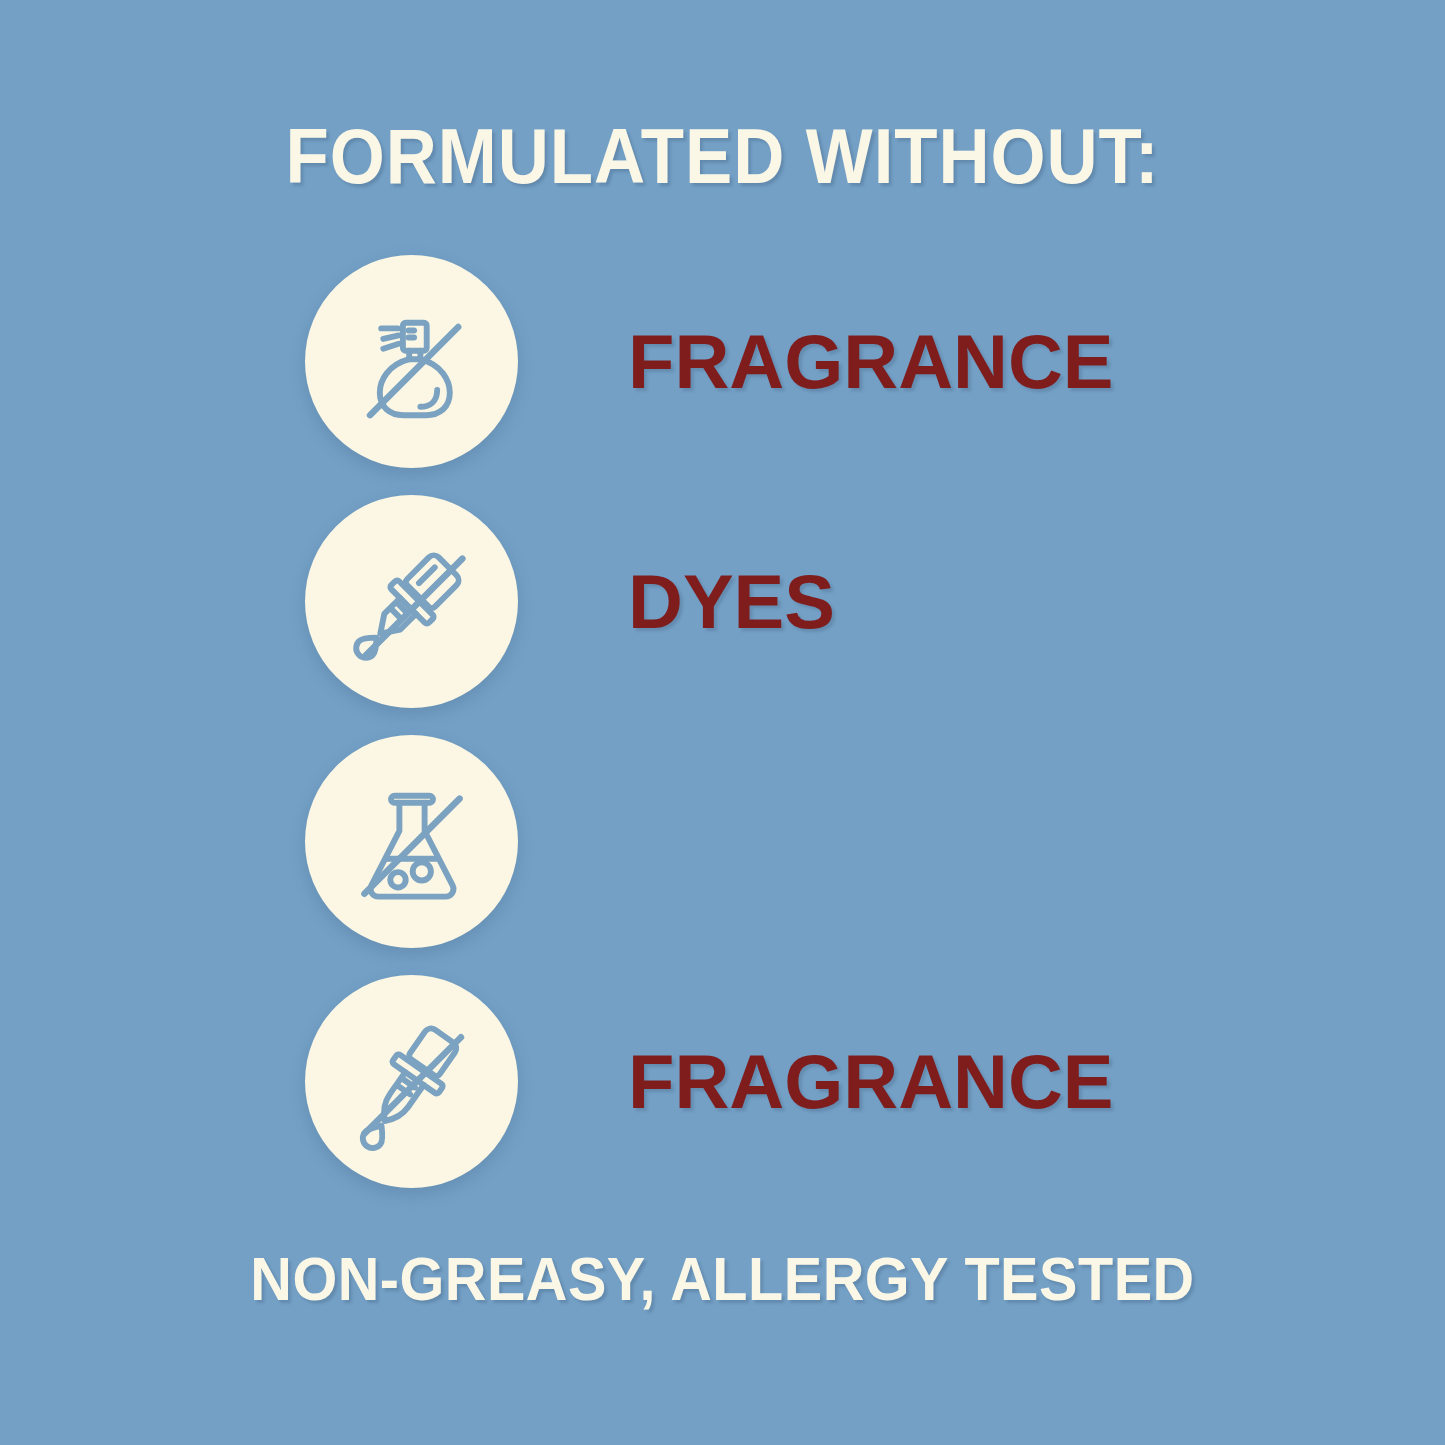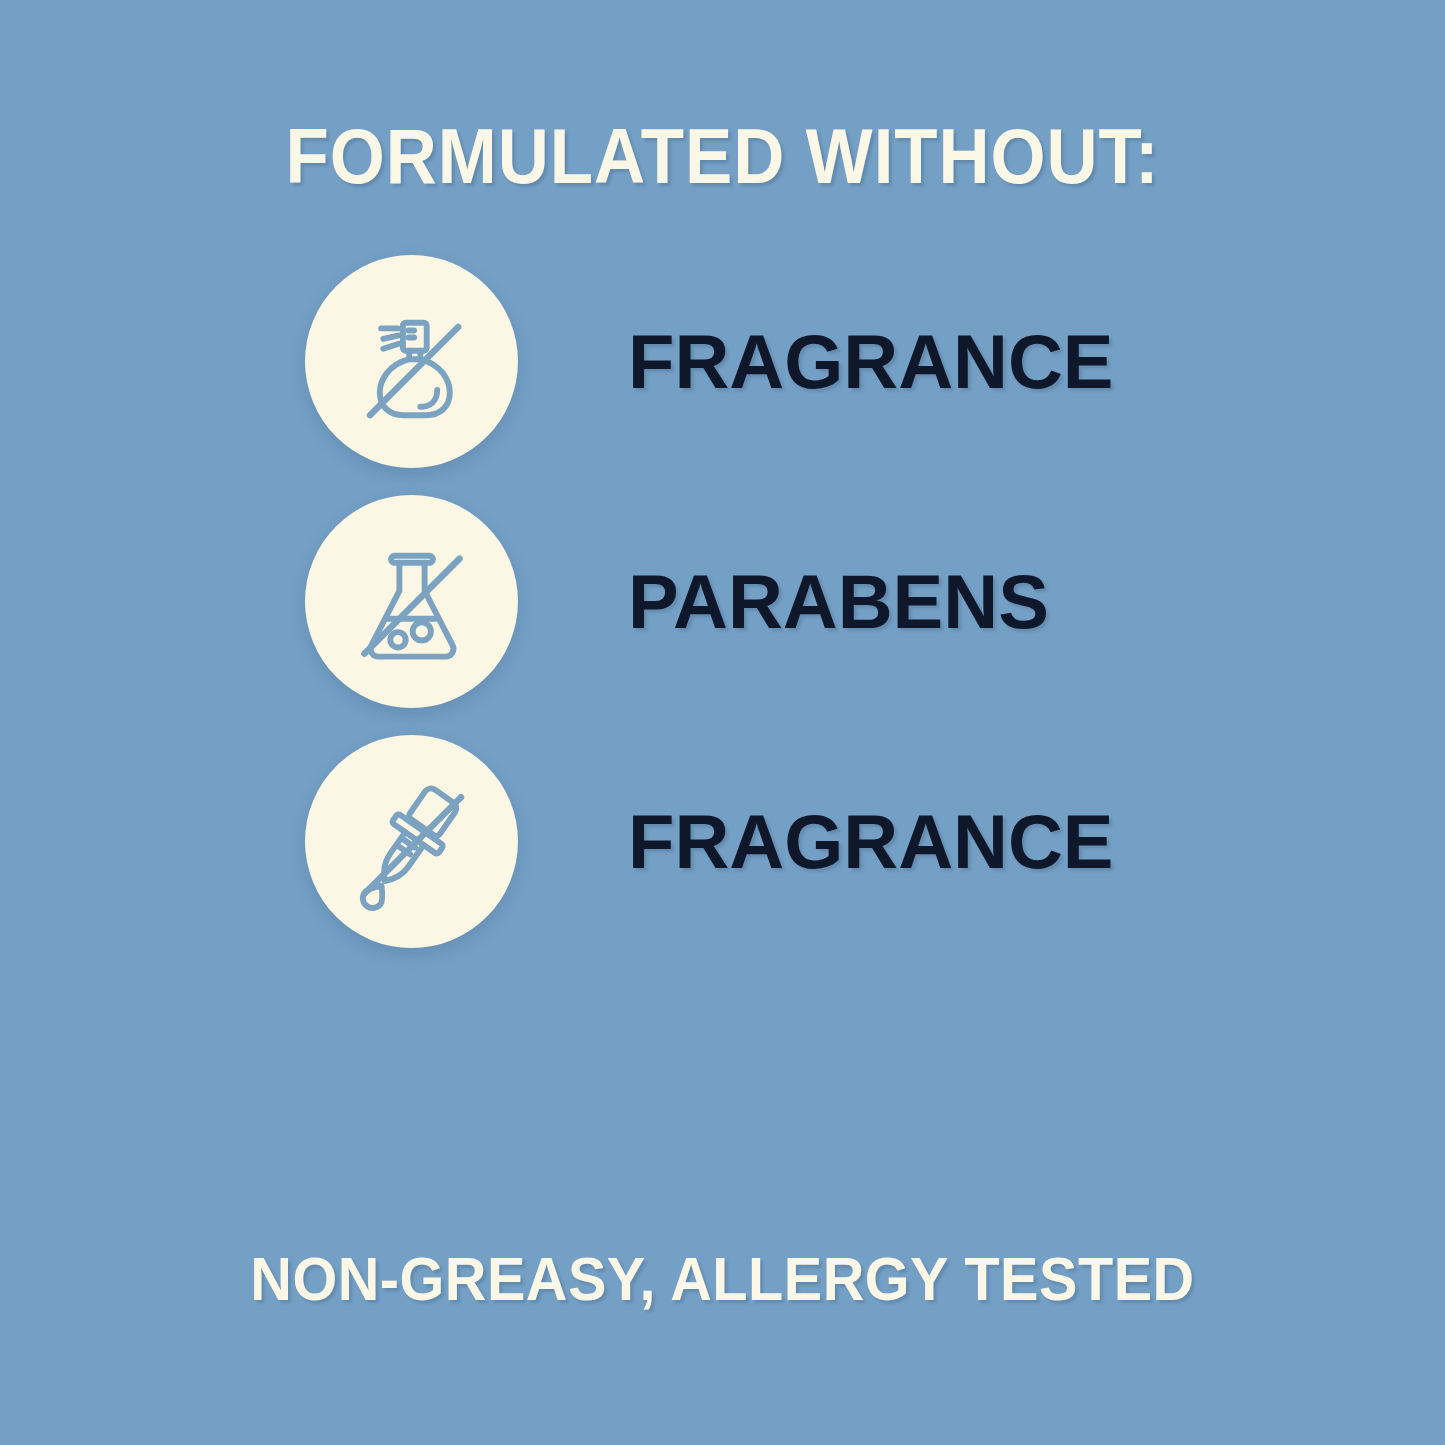--- a/index.html
+++ b/index.html
@@ -86,21 +86,21 @@
   .row-label {
     position: absolute;
     left: 628px;
     top: 50%;
     transform: translateY(-50%);
     font-family: "Liberation Sans", sans-serif;
     font-weight: bold;
     font-size: 76px;
     line-height: 1;
     letter-spacing: 0px;
-    color: #0f172a;
+    color: #7f1d1d;
     text-shadow: 3px 3px 3px rgba(60, 90, 120, 0.28);
     white-space: nowrap;
   }
 
   
   .footer {
     position: absolute;
     left: 0;
     right: 0;
     top: 1248px;
@@ -143,38 +143,60 @@
           <path class="ln" d="M48 48 C33 52 27 63 27 72 C27 82 34 88 44 88 H60 C70 88 77 82 77 72 C77 63 71 52 56 48 Z"></path>
 
           <path class="ln" d="M68 70 C68 78 63 82 56 82"></path>
 
           <path class="slash" d="M20 88 L83 25"></path>
         </svg>
       </div>
       <div class="row-label">FRAGRANCE</div>
     </div>
 
+    <div class="row">
+      <div class="badge">
+        <svg viewBox="0 0 100 100" aria-hidden="true">
+          <g transform="rotate(45 50 50)">
+
+            <path class="ln" d="M41 14 H59 A5 5 0 0 1 64 19 V41 A3 3 0 0 1 61 44 H39 A3 3 0 0 1 36 41 V19 A5 5 0 0 1 41 14 Z"></path>
+            <path class="ln" d="M44 21 V37"></path>
+
+            <path class="ln" d="M33 46 H67 A2 2 0 0 1 69 48 V52 A2 2 0 0 1 67 54 H33 A2 2 0 0 1 31 52 V48 A2 2 0 0 1 33 46 Z"></path>
+
+            <path class="ln" d="M44 58 H52"></path>
+            <path class="ln" d="M44 64 H52"></path>
+
+            <path class="ln" d="M42 54 V70 L50 82 L58 70 V54"></path>
+
+            <path class="ln" d="M50 86 C45 91 43 94 43 96.5 A5 5 0 0 0 57 96.5 C57 94 55 91 50 86 Z"></path>
+          </g>
+
+          <path class="slash" d="M17 88 L86 19"></path>
+        </svg>
+      </div>
+      <div class="row-label">DYES</div>
+    </div>
 
     <div class="row">
       <div class="badge">
         <svg viewBox="0 0 100 100" aria-hidden="true">
 
           <path class="ln" d="M37.5 17 H62.5 A2.5 2.5 0 0 1 62.5 22 H37.5 A2.5 2.5 0 0 1 37.5 17 Z"></path>
 
           <path class="ln" d="M41 22 V42 L21 81 C19 85 22 89 26 89 H74 C78 89 81 85 79 81 L59 42 V22"></path>
 
           <path class="ln" d="M31.5 62 H68.5"></path>
 
           <circle class="ln" cx="40" cy="77" r="5.5"></circle>
           <circle class="ln" cx="57" cy="71" r="6.5"></circle>
 
           <path class="slash" d="M16 87 L84 19"></path>
         </svg>
       </div>
-      <div class="row-label">PARABENS</div>
     </div>
 
     <div class="row">
       <div class="badge">
         <svg viewBox="0 0 100 100" aria-hidden="true">
           <g transform="rotate(35 50 50)">
 
             <path class="ln" d="M42 10 H58 A5 5 0 0 1 63 15 V34 A3 3 0 0 1 60 37 H40 A3 3 0 0 1 37 34 V15 A5 5 0 0 1 42 10 Z"></path>
 
             <path class="ln" d="M32 39 H68 A2 2 0 0 1 70 41 V45 A2 2 0 0 1 68 47 H32 A2 2 0 0 1 30 45 V41 A2 2 0 0 1 32 39 Z"></path>

